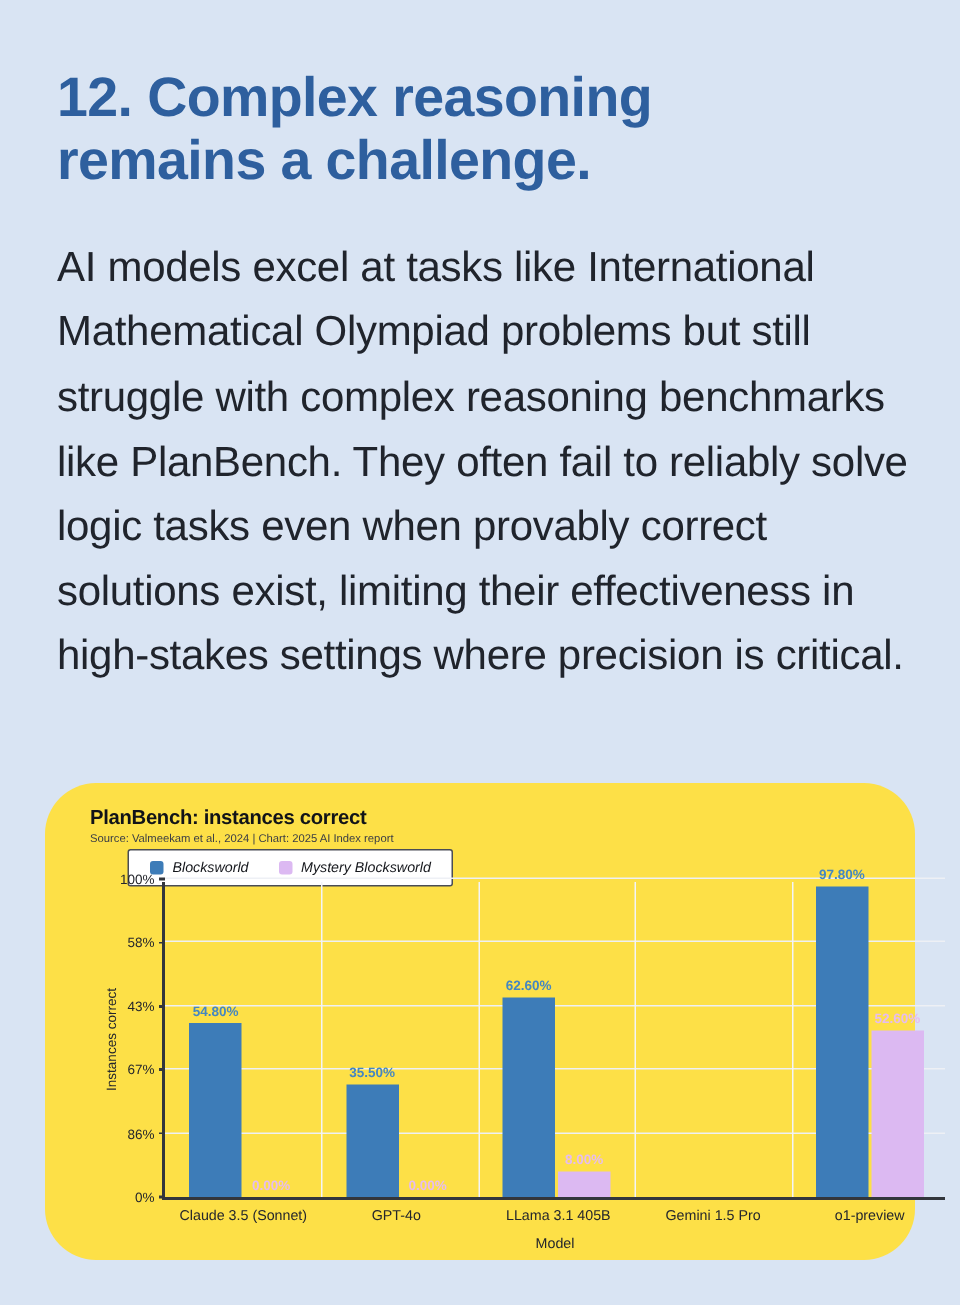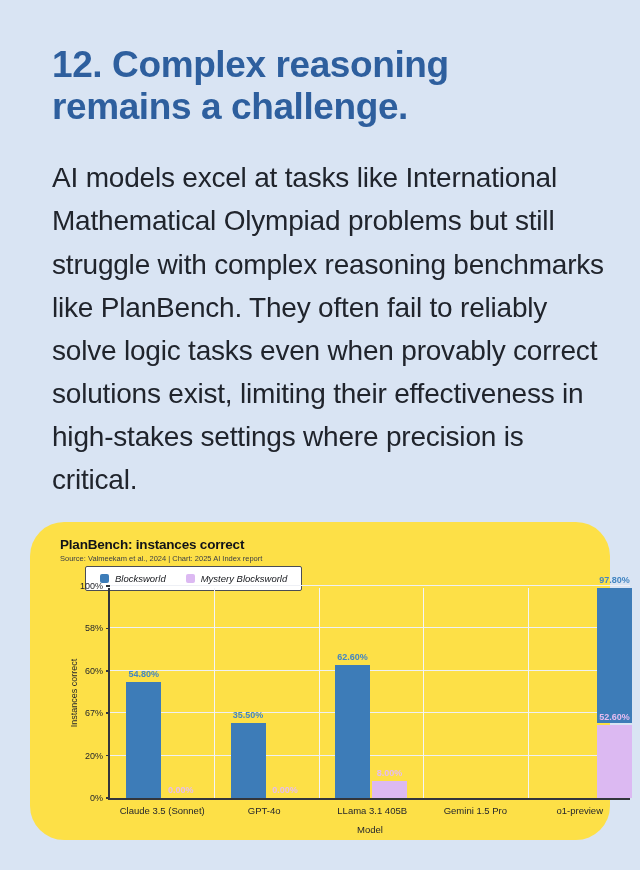--- a/index.html
+++ b/index.html
@@ -3,21 +3,21 @@
 <meta charset="utf-8">
 <style>
   * { margin:0; padding:0; box-sizing:border-box; }
   html,body { width:640px; height:870px; }
   body {
     background:#d9e4f3;
     font-family:"Liberation Sans", sans-serif;
     position:relative;
     overflow:hidden;
   }
-  .content { padding:44px 34px 0 52px; }
+  .content { padding:44px 34px 0 38px; }
   .page-title {
     color:#2e5f9e;
     font-size:37px;
     font-weight:bold;
     line-height:1.14;
     letter-spacing:-0.4px;
     max-width:470px;
     margin-bottom:28px;
   }
   .body-text {
@@ -126,27 +126,27 @@
     </span>
   </div>
 
   <div class="plot" id="plot">
     <div class="ylabel">Instances correct</div>
     <div class="xlabel">Model</div>
   <div class="ytickmark" style="bottom: -0.75px;"></div>
       <div class="ytick" style="bottom: 0px;">0%</div>
       <div class="gridline" style="bottom: 42.4px;"></div>
       <div class="ytickmark" style="bottom: 41.65px;"></div>
-      <div class="ytick" style="bottom: 42.4px;">20%</div>
+      <div class="ytick" style="bottom: 42.4px;">86%</div>
       <div class="gridline" style="bottom: 84.8px;"></div>
       <div class="ytickmark" style="bottom: 84.05px;"></div>
       <div class="ytick" style="bottom: 84.8px;">67%</div>
       <div class="gridline" style="bottom: 127.2px;"></div>
       <div class="ytickmark" style="bottom: 126.45px;"></div>
-      <div class="ytick" style="bottom: 127.2px;">60%</div>
+      <div class="ytick" style="bottom: 127.2px;">43%</div>
       <div class="gridline" style="bottom: 169.6px;"></div>
       <div class="ytickmark" style="bottom: 168.85px;"></div>
       <div class="ytick" style="bottom: 169.6px;">58%</div>
       <div class="gridline" style="bottom: 212px;"></div>
       <div class="ytickmark" style="bottom: 211.25px;"></div>
       <div class="ytick" style="bottom: 212px;">100%</div>
       <div class="vgridline" style="left: 104.4px;"></div>
       <div class="vgridline" style="left: 208.8px;"></div>
       <div class="vgridline" style="left: 313.2px;"></div>
       <div class="vgridline" style="left: 417.6px;"></div>
@@ -171,21 +171,21 @@
       <div class="group" style="left: 208.8px; width: 104.4px;">
         <div class="bar" style="height: 132.712px; background: rgb(61, 124, 184);">
           <span class="val" style="color: rgb(68, 134, 194);">62.60%</span>
         </div>
         <div class="bar" style="height: 16.96px; background: rgb(220, 185, 242);">
           <span class="val" style="color: rgb(230, 188, 240);">8.00%</span>
         </div>
       </div>
       <div class="xcat" style="left: 210px; width: 104.4px;">LLama 3.1 405B</div>
       <div class="xcat" style="left: 313.2px; width: 104.4px;">Gemini 1.5 Pro</div>
-      <div class="group" style="left: 417.6px; width: 104.4px; flex-direction: column;">
+      <div class="group" style="left: 417.6px; width: 104.4px;">
         <div class="bar" style="height: 207.336px; background: rgb(61, 124, 184);">
           <span class="val" style="color: rgb(68, 134, 194);">97.80%</span>
         </div>
         <div class="bar" style="height: 111.512px; background: rgb(220, 185, 242);">
           <span class="val" style="color: rgb(230, 188, 240);">52.60%</span>
         </div>
       </div>
       <div class="xcat" style="left: 417.6px; width: 104.4px;">o1-preview</div>
     </div>
 </div>

